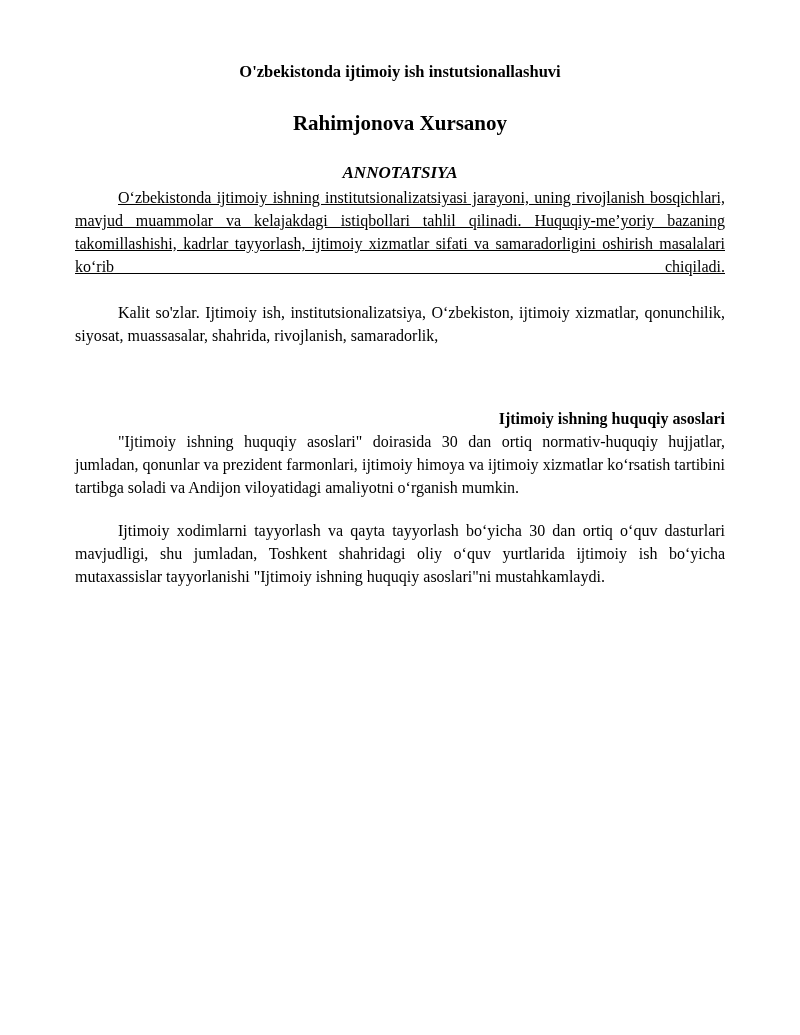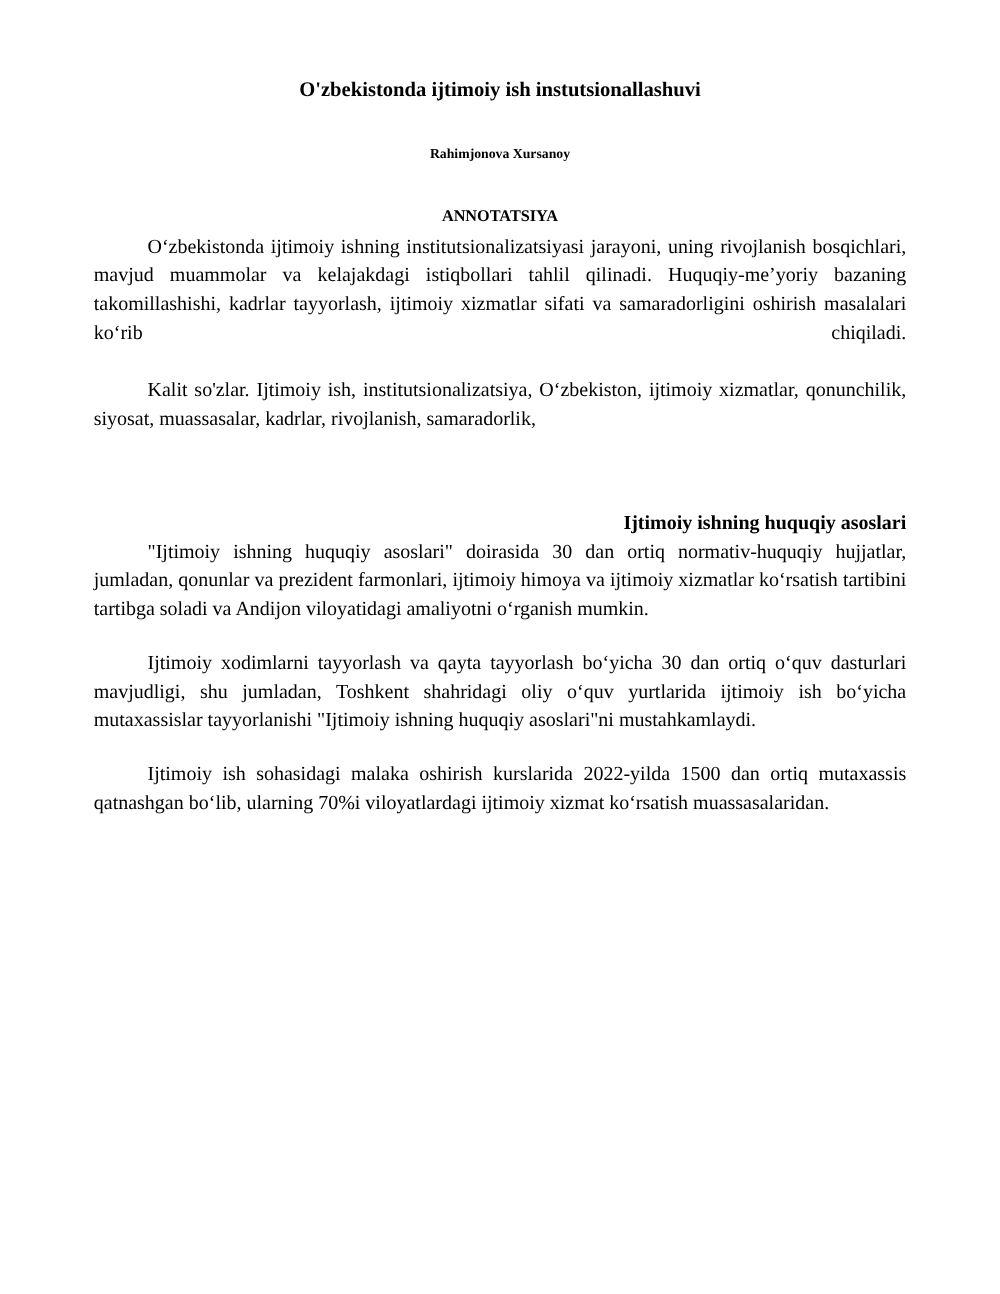--- a/index.html
+++ b/index.html
@@ -19,31 +19,31 @@
     font-family: "Liberation Serif", "DejaVu Serif", serif;
     font-size: 16px;
     line-height: 23px;
     overflow: hidden;
   }
   .centered {
     text-align: center;
     font-weight: bold;
   }
   .doc-title   { margin: 0 0 29px 0; font-size: 16.5px; }
-  .doc-author  { margin: 0 0 26px 0; font-size: 11px; }
-  .ann-heading { margin: 0 0 2px 0;  font-size: 13px; }
+  .doc-author  { margin: 0 0 26px 0; font-size: 21px; }
+  .ann-heading { margin: 0 0 2px 0;  font-size: 17px; font-style: italic; }
   .para {
     text-align: justify;
     text-indent: 43px;
     margin: 0 0 20px 0;
   }
   .justify-last {
     text-align-last: justify;
   }
-  .annotation { margin-bottom: 23px; }
+  .annotation { margin-bottom: 23px; text-decoration: underline; }
   .keywords   { margin-bottom: 60px; }
   .sec-heading {
     font-weight: bold;
     padding-left: 43px;
     margin: 0;
     text-align: right;
   }
   .sec1-p3 { margin-bottom: 36px; }
   .sec2-p1 { margin-bottom: 24px; }
   .sec2-p2 { margin-bottom: 0; }
@@ -55,26 +55,25 @@
 <div class="page">
 
   <p class="centered doc-title">O'zbekistonda ijtimoiy ish instutsionallashuvi</p>
 
   <p class="centered doc-author">Rahimjonova Xursanoy</p>
 
   <p class="centered ann-heading">ANNOTATSIYA</p>
 
   <p class="para annotation justify-last">Oʻzbekistonda ijtimoiy ishning institutsionalizatsiyasi jarayoni, uning rivojlanish bosqichlari, mavjud muammolar va kelajakdagi istiqbollari tahlil qilinadi.  Huquqiy-meʼyoriy bazaning takomillashishi, kadrlar tayyorlash, ijtimoiy xizmatlar sifati va samaradorligini oshirish masalalari koʻrib chiqiladi.</p>
 
-  <p class="para keywords"><span class="bold">Kalit so'zlar.</span><span> Ijtimoiy ish, institutsionalizatsiya, Oʻzbekiston, ijtimoiy xizmatlar, qonunchilik, siyosat, muassasalar, kadrlar, rivojlanish, samaradorlik,</span></p>
+  <p class="para keywords"><span class="bold">Kalit so'zlar.</span><span> Ijtimoiy ish, institutsionalizatsiya, Oʻzbekiston, ijtimoiy xizmatlar, qonunchilik, siyosat, muassasalar, shahrida, rivojlanish, samaradorlik,</span></p>
 
   <p class="sec-heading">Ijtimoiy ishning huquqiy asoslari</p>
 
   <p class="para">"Ijtimoiy ishning huquqiy asoslari" doirasida 30 dan ortiq normativ-huquqiy hujjatlar, jumladan, qonunlar va prezident farmonlari, ijtimoiy himoya va ijtimoiy xizmatlar koʻrsatish tartibini tartibga soladi va Andijon viloyatidagi amaliyotni oʻrganish mumkin.</p>
 
   <p class="para">Ijtimoiy xodimlarni tayyorlash va qayta tayyorlash boʻyicha 30 dan ortiq oʻquv dasturlari mavjudligi, shu jumladan, Toshkent shahridagi oliy oʻquv yurtlarida ijtimoiy ish boʻyicha mutaxassislar tayyorlanishi "Ijtimoiy ishning huquqiy asoslari"ni mustahkamlaydi.</p>
 
 
 
 
-  <p class="para sec2-p2">Ijtimoiy ish sohasidagi malaka oshirish kurslarida 2022-yilda 1500 dan ortiq mutaxassis qatnashgan boʻlib, ularning 70%i viloyatlardagi ijtimoiy xizmat koʻrsatish muassasalaridan.</p>
 
 </div>
 
 </body></html>

